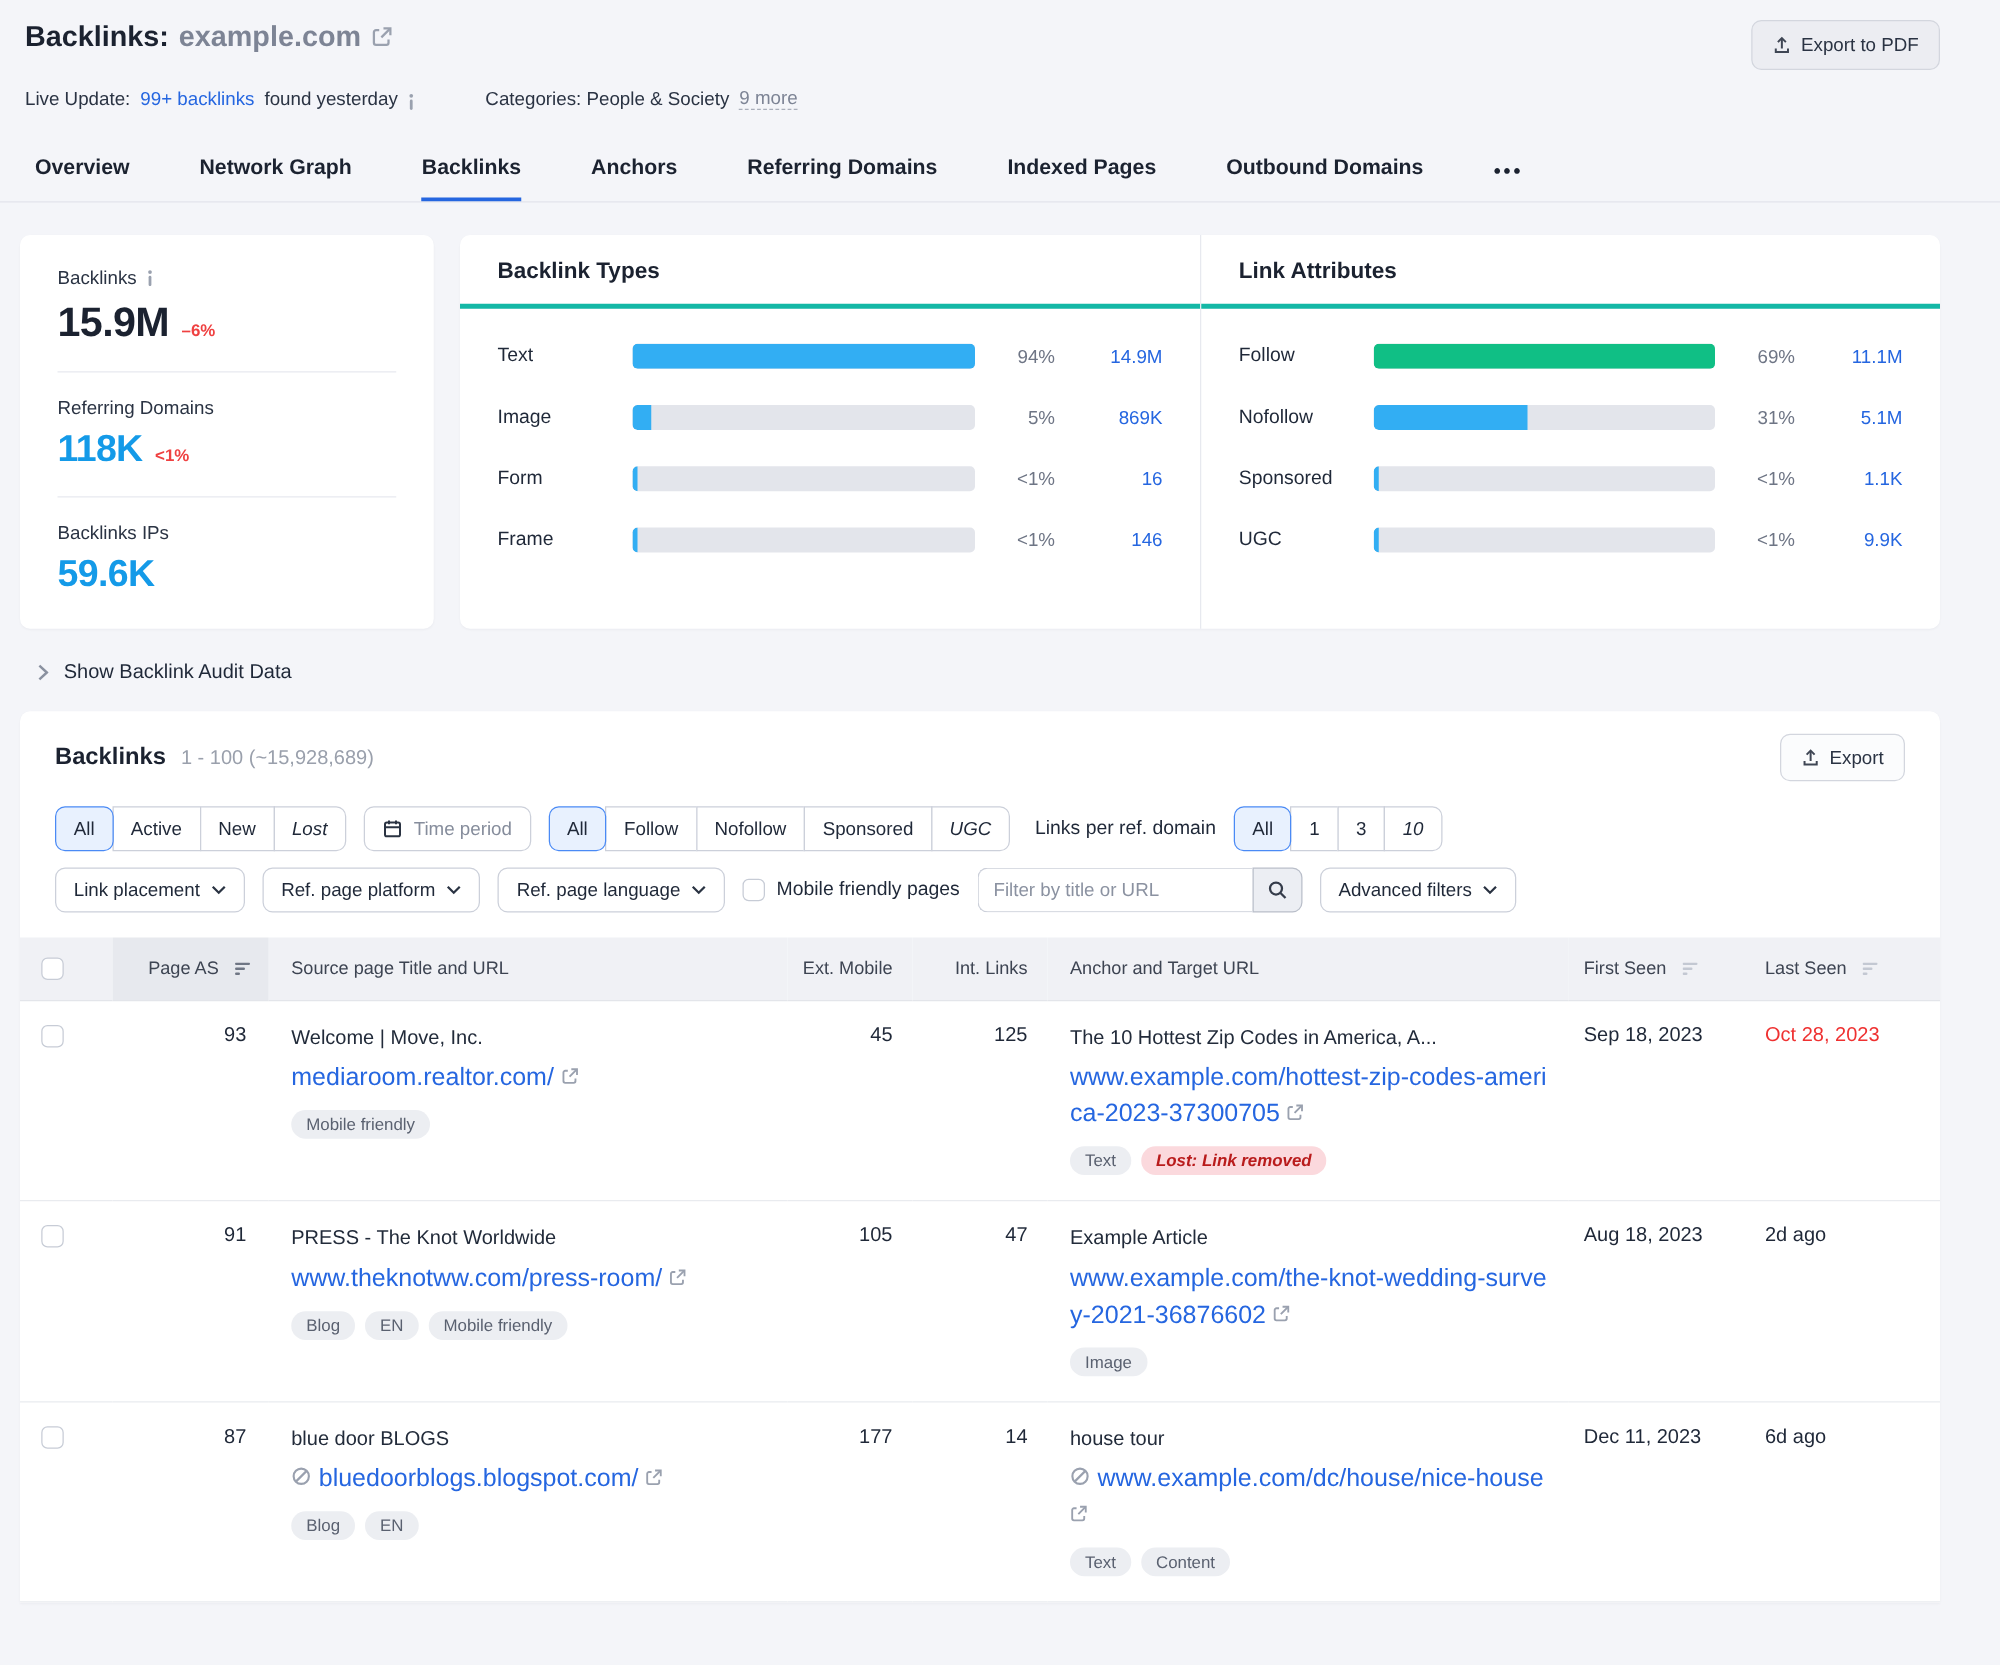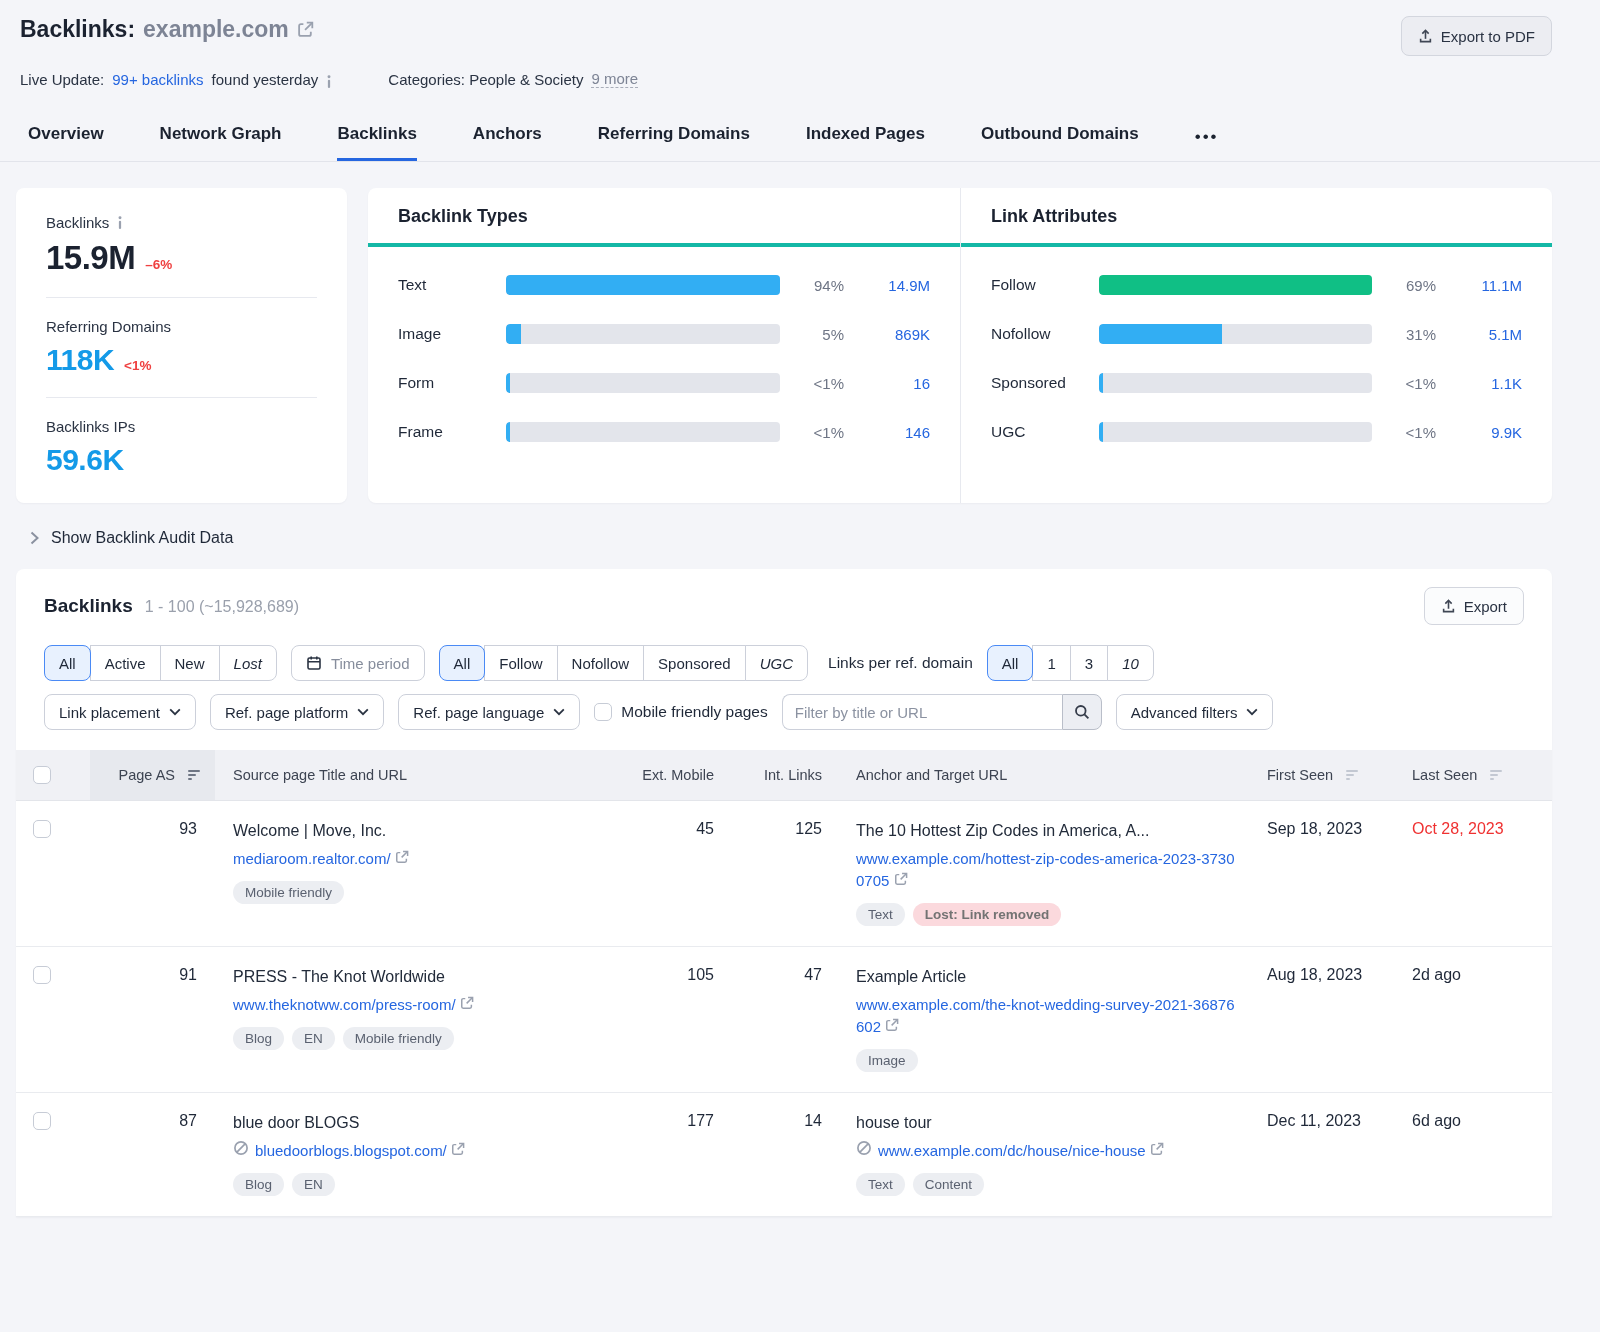--- a/index.html
+++ b/index.html
@@ -77,21 +77,21 @@
   .ctl-btn {
     height:36px; padding:0 14px; display:inline-flex; align-items:center; gap:9px; font-size:15px;
     color:#1f2838; background:#fff; border:1px solid #ccd0da; border-radius:8px; cursor:pointer; white-space:nowrap;
   }
   .ctl-btn.muted { color:#868d9c; }
   .inline-label { font-size:15.5px; color:#1f2838; margin-left:6px; white-space:nowrap; }
   .checkbox { width:18px; height:18px; border:1.5px solid #c7ccd6; border-radius:5px; background:#fff; cursor:pointer; flex:none; }
   .chk-row { display:flex; align-items:center; gap:9px; }
   .search-wrap { display:flex; }
   .search-input {
-    height:36px; width:280px; border:1px solid #ccd0da; border-right:none; border-radius:8px 0 0 8px;
+    height:36px; width:220px; border:1px solid #ccd0da; border-right:none; border-radius:8px 0 0 8px;
     padding:0 12px; font-size:15px; color:#1f2838; outline:none; font-family:"Liberation Sans", sans-serif;
   }
   .search-input::placeholder { color:#8b92a1; }
   .search-btn { height:36px; width:40px; border:1px solid #b9bec9; border-radius:0 8px 8px 0; background:#eceef3; display:flex; align-items:center; justify-content:center; cursor:pointer; }
 
   
   table.data { width:100%; border-collapse:collapse; table-layout:fixed; }
   thead th { background:#f0f1f5; height:50px; font-size:14.5px; font-weight:400; color:#3d4452; text-align:left; border-bottom:1px solid #e3e5ea; }
   th.c-pageas { background:#e7e9ee; text-align:right; padding-right:14px; }
   th .th-inner { display:inline-flex; align-items:center; gap:13px;text-align:center; }
@@ -99,26 +99,26 @@
   th.c-src, th.c-anchor { padding-left:18px; }
   th.c-first, th.c-last { padding-left:12px; }
   tbody td { border-bottom:1px solid #e9ebef; vertical-align:top; padding-top:19px; padding-bottom:20px; }
   td.c-check { padding-left:17px; }
   td.c-pageas { text-align:right; padding-right:18px; font-size:16px; color:#1f2838; }
   td.c-src, td.c-anchor { padding-left:18px; padding-right:16px; }
   td.c-ext, td.c-int { text-align:right; padding-right:16px; font-size:16px; color:#1f2838; }
   td.c-first, td.c-last { padding-left:12px; font-size:16px; color:#1f2838; }
   td.c-last .red { color:#ef3131; }
   .cell-title { font-size:16px; color:#222b3a; line-height:1.35; }
-  .url-line { margin-top:7px; font-size:15px; line-height:1.45; display:block; }
+  .url-line { margin-top:7px; font-size:20px; line-height:1.45; display:block; }
   .url-line a { color:#2566e0; text-decoration:none; word-break:break-all; }
   .url-line svg { vertical-align:-2px; }
   .tag-row { display:flex; flex-wrap:wrap; gap:8px; margin-top:11px; }
   .pill { background:#eceef2; color:#5a6170; font-size:13.5px; padding:4px 12px; border-radius:13px; white-space:nowrap; }
-  .pill.red { background:#fbd9dd; color:#737373; font-weight:700; }
+  .pill.red { background:#fbd9dd; color:#b91c1c; font-weight:700;font-style:italic; }
   .icon { display:inline-flex; flex:none; }
 </style>
 </head>
 <body>
 
 <div class="top-header">
   <div>
     <div class="title-line">
       <span>Backlinks:</span>
       <span class="title-domain">example.com</span>

